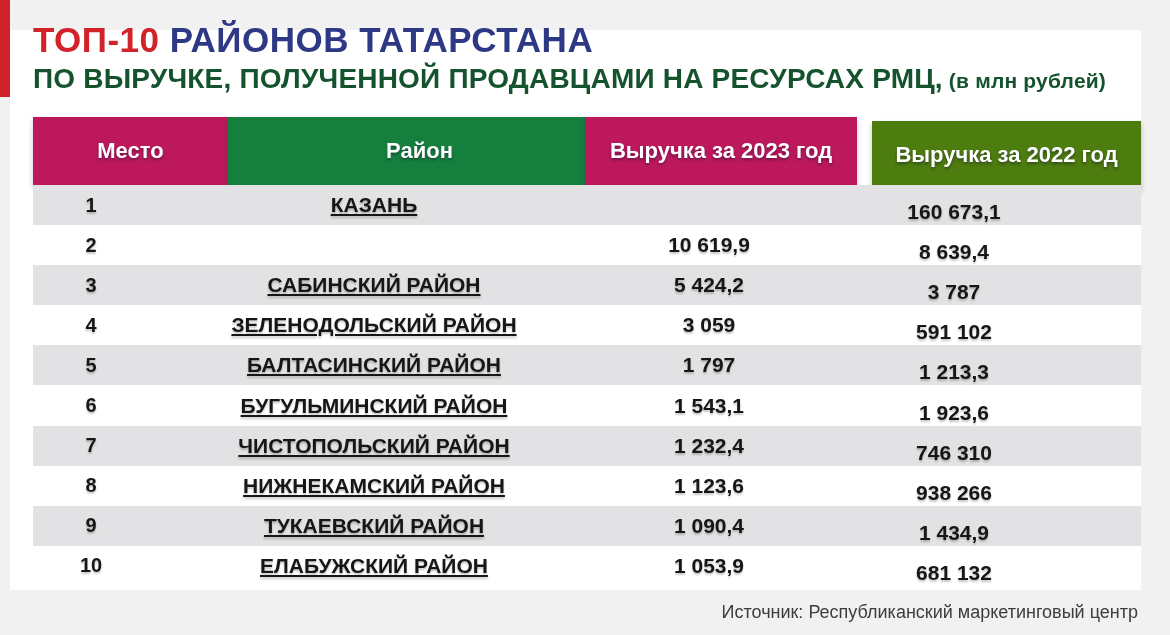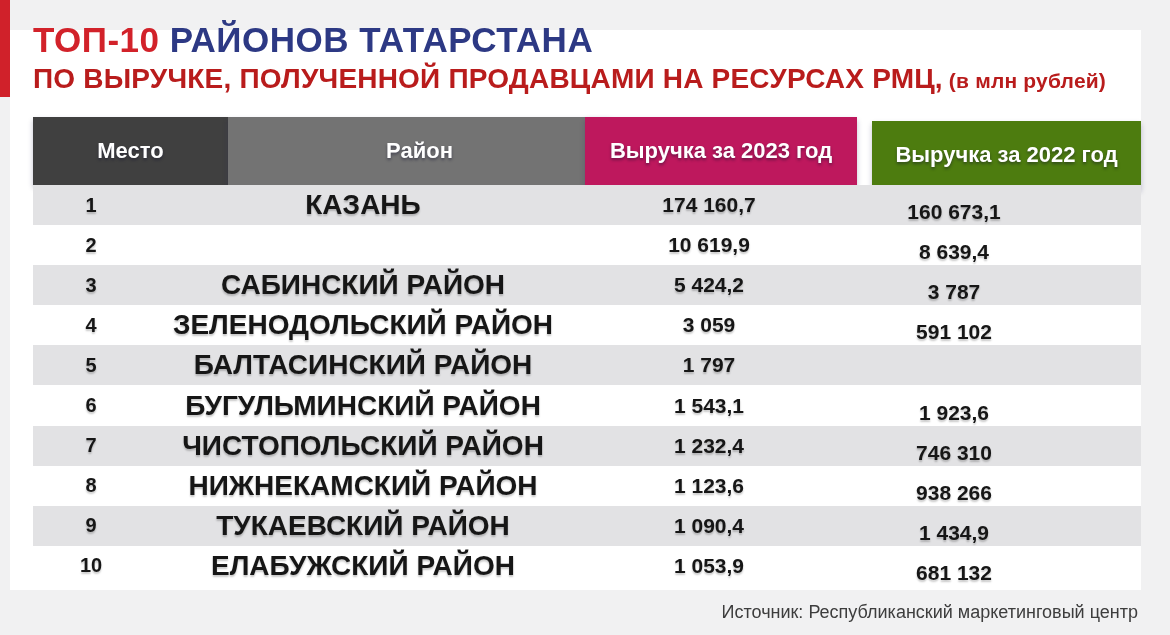--- a/index.html
+++ b/index.html
@@ -6,41 +6,41 @@
   .page{position:relative;width:1170px;height:635px;background:#f1f1f2;overflow:hidden;
         font-family:"Liberation Sans",sans-serif;-webkit-font-smoothing:antialiased;}
   .red-bar{position:absolute;left:0;top:0;width:10px;height:97px;background:#d0212a;}
   .panel{position:absolute;left:10px;top:30px;width:1131px;height:560px;background:#ffffff;}
 
   .title-line1{position:absolute;left:33px;top:21px;font-size:35px;line-height:38px;
                font-weight:700;letter-spacing:.5px;white-space:nowrap;}
   .title-red{color:#d2222a;}
   .title-navy{color:#2d3984;}
   .title-line2{position:absolute;left:33px;top:63px;font-size:28px;line-height:32px;
-               font-weight:700;color:#b91c1c;white-space:nowrap;letter-spacing:.2px;}
+               font-weight:700;color:#14532d;white-space:nowrap;letter-spacing:.2px;}
   .title-note{font-size:21px;margin-left:6px;font-weight:700;}
 
   .thead{position:absolute;left:0;top:117px;width:1170px;height:80px;}
   .hcell{position:absolute;top:0;height:68px;display:flex;align-items:center;justify-content:center;
          color:#ffffff;font-weight:700;font-size:22px;white-space:nowrap;
          text-shadow:0 2px 3px rgba(15,15,45,.45);
          box-shadow:0 3px 5px rgba(40,40,90,.28);}
-  .hcell.c1{left:33px;width:195px;background:#404040;}
-  .hcell.c2{left:228px;width:383px;background:#737373;}
+  .hcell.c1{left:33px;width:195px;background:#be185d;}
+  .hcell.c2{left:228px;width:383px;background:#15803d;}
   .hcell.c3{left:585px;width:272px;background:#be185d;}
   .hcell.c4{left:872px;width:269px;background:#4d7c0f;top:4px;}
 
   .tbody{position:absolute;left:33px;top:185px;width:1108px;}
   .trow{position:relative;width:1108px;height:40.1px;background:#ffffff;}
   .trow.odd{background:#e2e2e4;}
   .tcell{position:absolute;top:0;height:100%;display:flex;align-items:center;justify-content:center;
          font-weight:700;color:#161616;white-space:nowrap;
          text-shadow:0 2px 2px rgba(0,0,0,.22);}
   .tcell.rank{left:0;width:116px;font-size:20px;}
-  .tcell.district{left:184px;width:292px;font-size:28px;}
+  .tcell.district{left:195px;width:292px;font-size:21px;text-decoration:underline;}
   .tcell.v2023{left:552px;width:248px;font-size:21px;}
   .tcell.v2022{left:838px;width:166px;font-size:21px;transform:translateY(7px);}
 
   .source{position:absolute;right:32px;top:602px;font-size:18px;color:#3d3d3d;
           font-weight:400;white-space:nowrap;}
 </style>
 </head>
 <body>
 
 <div class="page">
@@ -58,21 +58,20 @@
     <div class="hcell c1">Место</div>
     <div class="hcell c2">Район</div>
     <div class="hcell c3">Выручка за 2023 год</div>
     <div class="hcell c4">Выручка за 2022 год</div>
   </div>
 
   <div class="tbody">
     <div class="trow odd">
       <span class="tcell rank">1</span>
       <span class="tcell district">КАЗАНЬ</span>
-      <span class="tcell v2023">174 160,7</span>
       <span class="tcell v2022">160 673,1</span>
     </div>
     <div class="trow">
       <span class="tcell rank">2</span>
       <span class="tcell v2023">10 619,9</span>
       <span class="tcell v2022">8 639,4</span>
     </div>
     <div class="trow odd">
       <span class="tcell rank">3</span>
       <span class="tcell district">САБИНСКИЙ РАЙОН</span>
@@ -82,20 +81,21 @@
     <div class="trow">
       <span class="tcell rank">4</span>
       <span class="tcell district">ЗЕЛЕНОДОЛЬСКИЙ РАЙОН</span>
       <span class="tcell v2023">3 059</span>
       <span class="tcell v2022">591 102</span>
     </div>
     <div class="trow odd">
       <span class="tcell rank">5</span>
       <span class="tcell district">БАЛТАСИНСКИЙ РАЙОН</span>
       <span class="tcell v2023">1 797</span>
+      <span class="tcell v2022">1 213,3</span>
     </div>
     <div class="trow">
       <span class="tcell rank">6</span>
       <span class="tcell district">БУГУЛЬМИНСКИЙ РАЙОН</span>
       <span class="tcell v2023">1 543,1</span>
       <span class="tcell v2022">1 923,6</span>
     </div>
     <div class="trow odd">
       <span class="tcell rank">7</span>
       <span class="tcell district">ЧИСТОПОЛЬСКИЙ РАЙОН</span>

